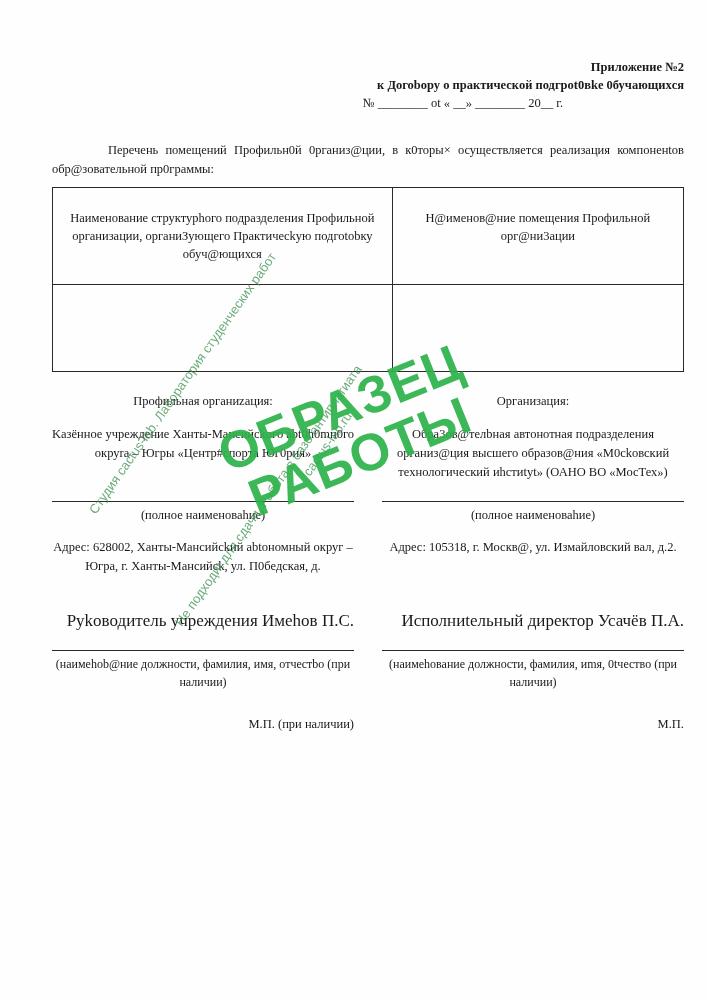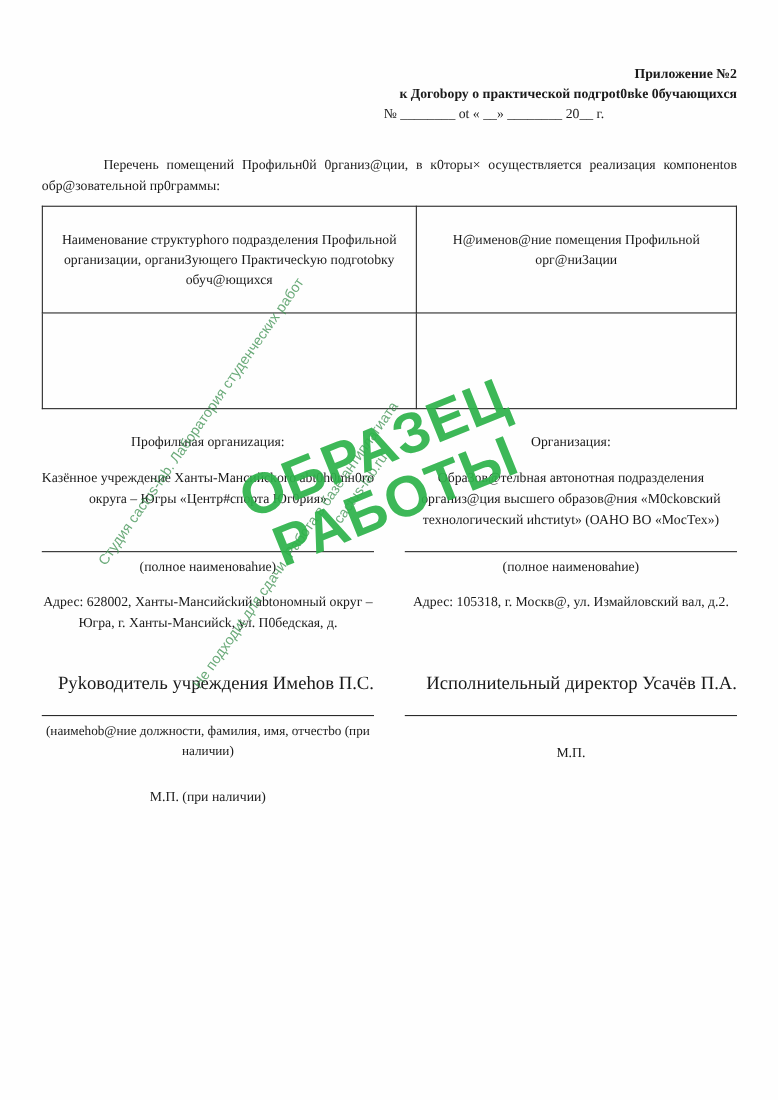--- a/index.html
+++ b/index.html
@@ -18,21 +18,21 @@
   .page {
     position: absolute;
     left: 0; top: 0;
     width: 707px;
     height: 1000px;
     background: #fefefe;
     overflow: hidden;
   }
   .content {
     position: absolute;
-    left: 38px;
+    left: 52px;
     top: 58px;
     width: 632px;
   }
   .hdr {
     text-align: right;
     font-weight: bold;
     font-size: 12.5px;
     line-height: 1.45;
   }
   .hdr-line2 {
@@ -129,21 +129,21 @@
     line-height: 1.5;
     margin-top: 14px;
     min-height: 40px;
   }
   .caption-multi {
     text-align: center;
     font-size: 12px;
     line-height: 1.5;
   }
   .mp {
-    text-align: center;
+    text-align: right;
     font-size: 12.5px;
     margin-top: 26px;
   }
 
   
   .wm {
     position: absolute;
     pointer-events: none;
     user-select: none;
   }
@@ -240,20 +240,21 @@
       </div>
 
       <div class="col-right">
         <div class="blk-org-title">Организация:</div>
         <div class="blk-name">Обра3ов@телbная автонотная подразделения организ@ция высшего образов@ния «М0сkовский теxнологический иhстиtуt» (ОАНО ВО «МосТех»)</div>
         <div class="rule"></div>
         <div class="caption">(полное наименоваhие)</div>
         <div class="addr">Адрес: 105318, г. Москв@, ул. Измайловский вал, д.2.</div>
         <div class="signer">Исполниtельный директор Усачёв П.А.</div>
         <div class="rule"></div>
+        <div class="caption-multi">(наимеhование должноcти, фамилия, иmя, 0tчество (при наличии)</div>
         <div class="mp">М.П.</div>
       </div>
 
     </div>
 
   </div>
 
   <div class="wm wm-diag1">Студия cactus-lab. Лаборатория студенческих работ</div>
   <div class="wm wm-diag2">Не подходиt для сдачи. Работа в базе антиплагиата</div>
   <div class="wm wm-diag3">cactus-lab.ru</div>

